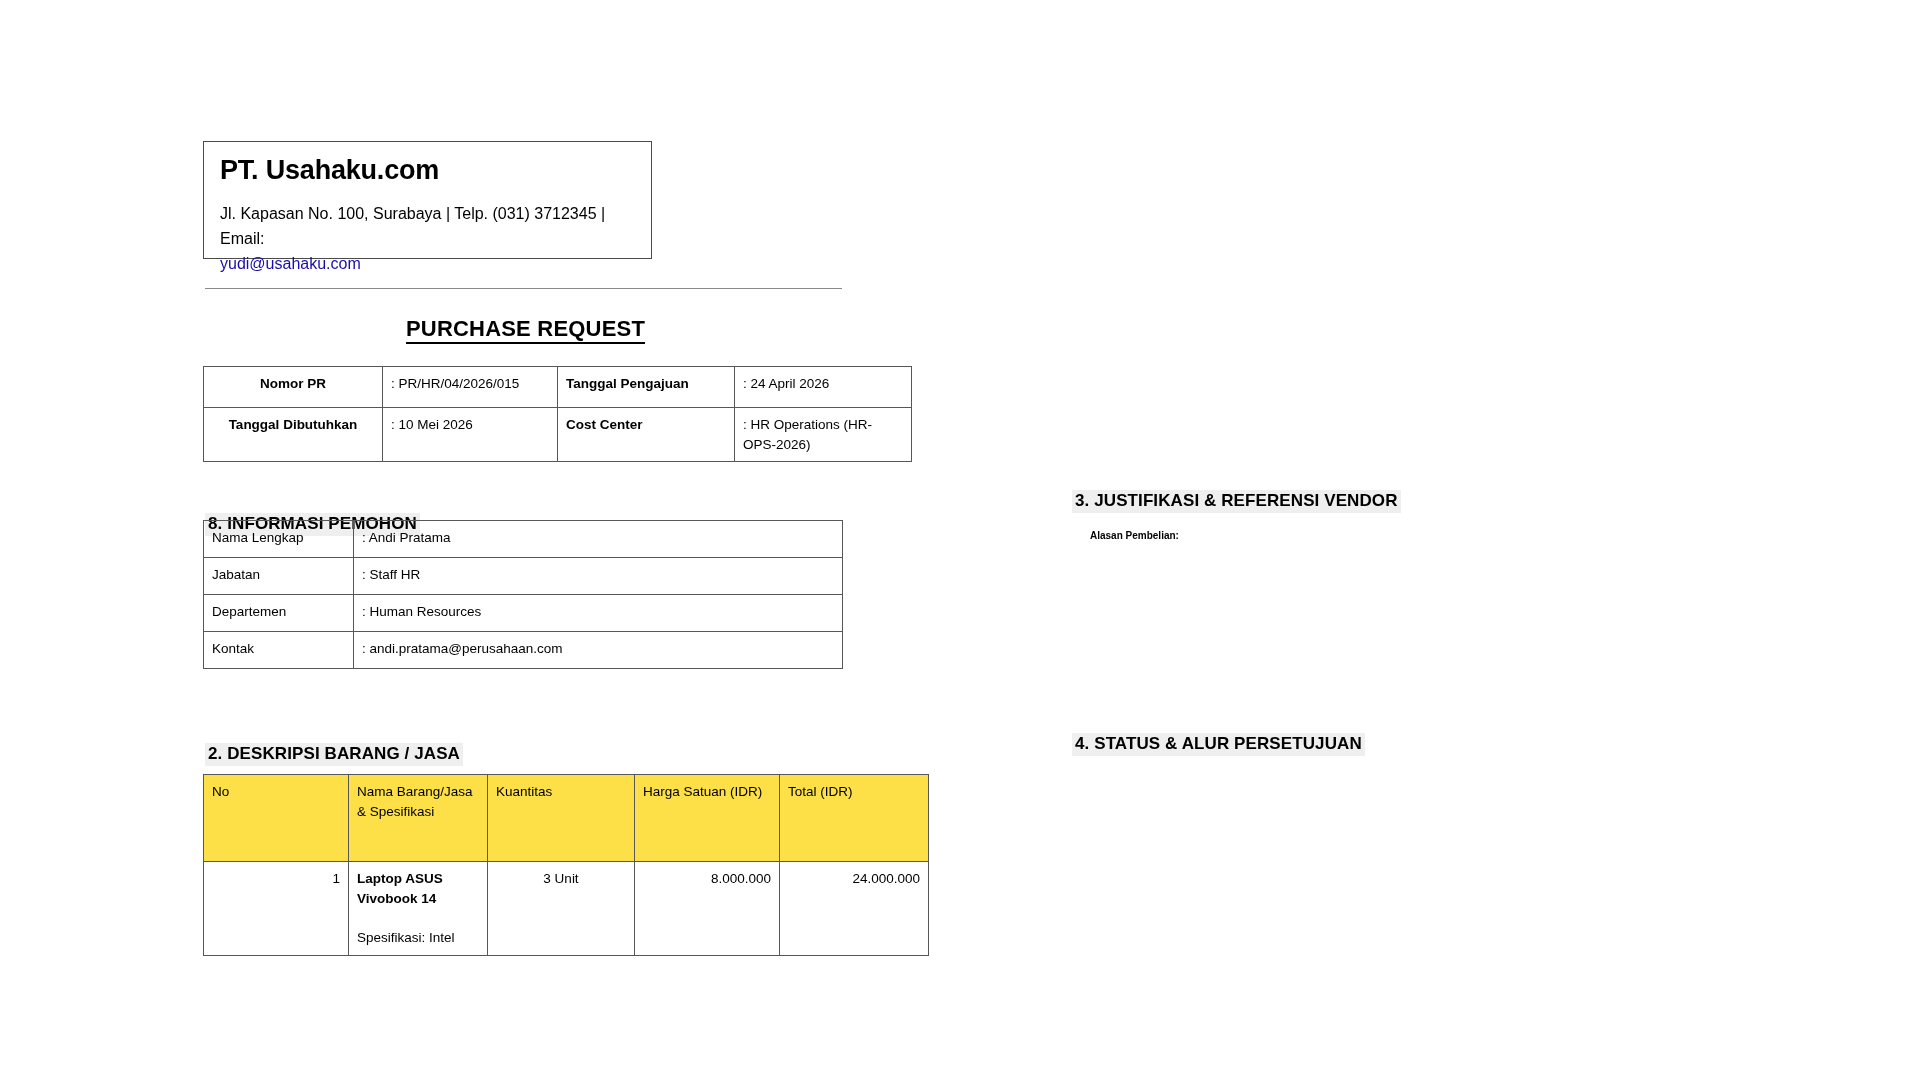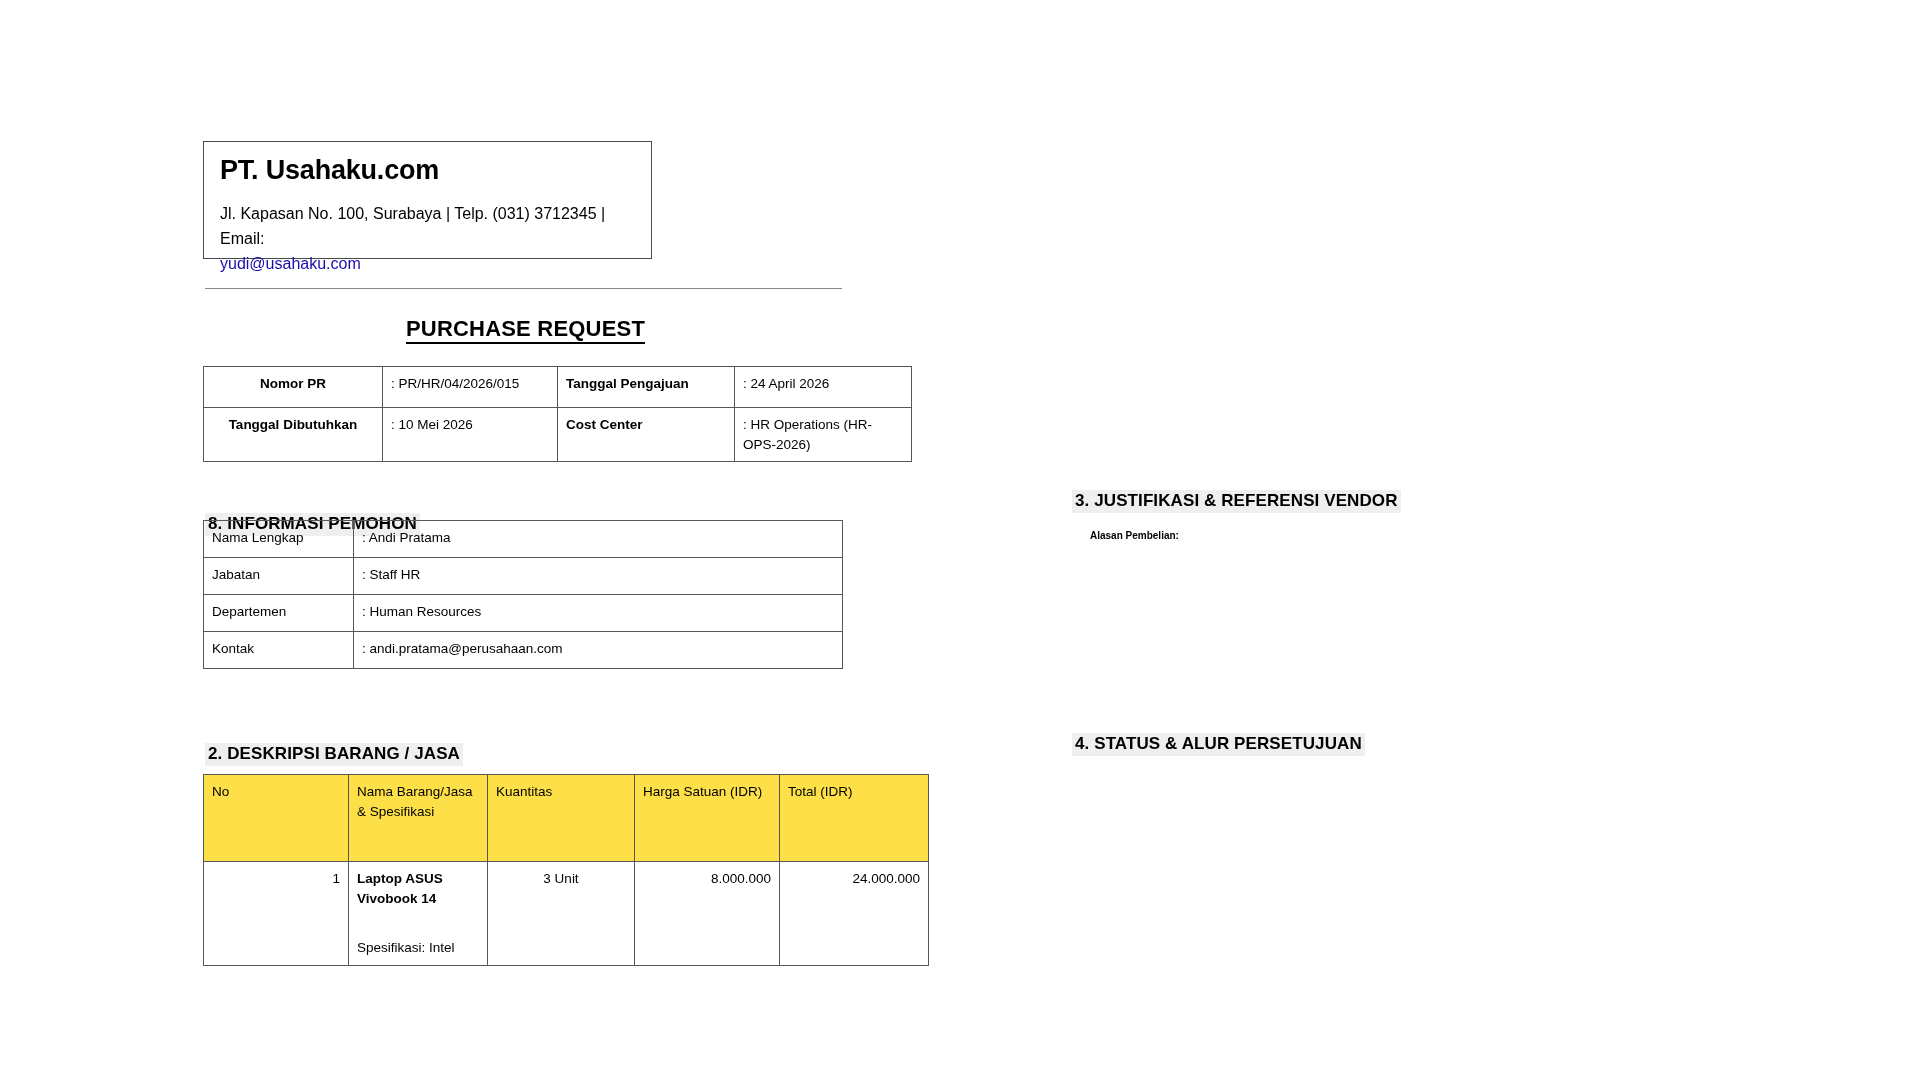--- a/index.html
+++ b/index.html
@@ -137,21 +137,21 @@
   }
   .items .col-no    { width: 128px; }
   .items .col-nama  { width: 122px; }
   .items .col-kuant { width: 130px; }
   .items .col-harga { width: 128px; }
   .items .col-total { width: 132px; }
   .items tbody td   { height: 78px; }
   .num   { text-align: right; }
   .ctr   { text-align: center; }
   .b     { font-weight: bold; }
-  .spec-gap { margin-top: 30px; }
+  .spec-gap { margin-top: 20px; }
 
   
   .just-sub {
     position: absolute;
     left: 1090px;
     top: 530px;
     font-size: 10px;
     font-weight: bold;
   }
 </style>

